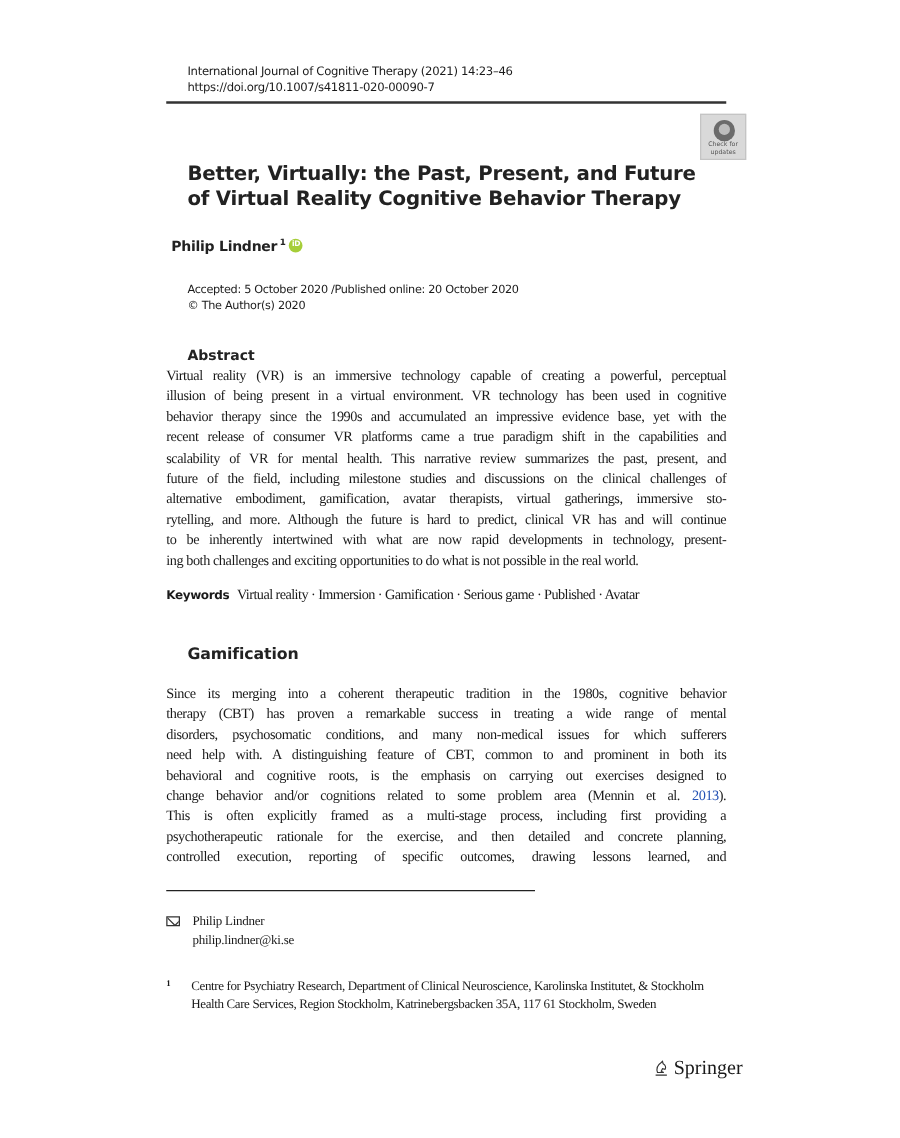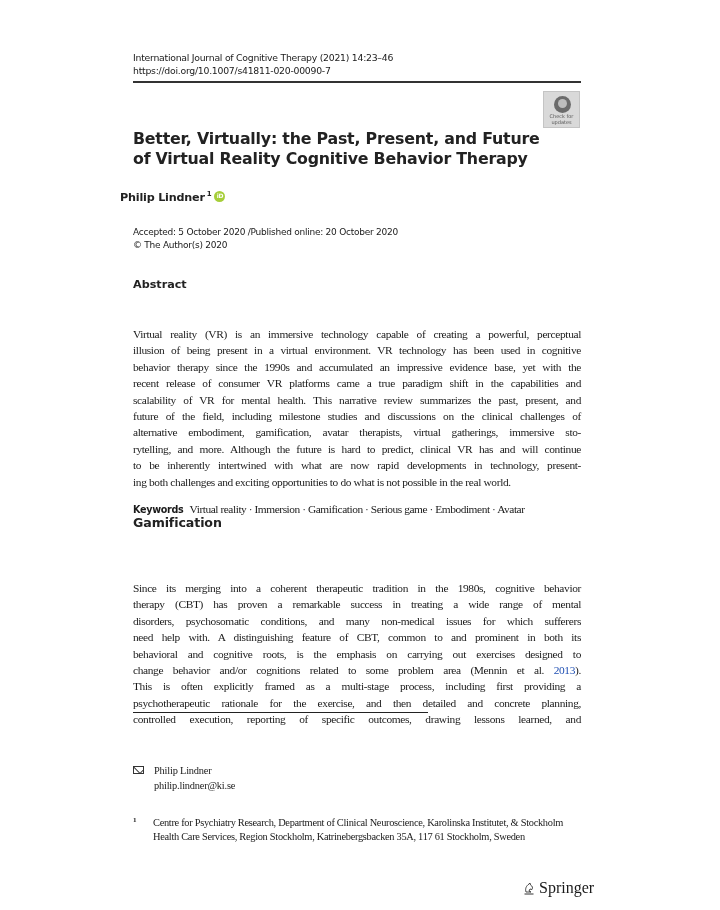--- a/index.html
+++ b/index.html
@@ -1,18 +1,18 @@
 <!DOCTYPE html>
 <html><head>
 <meta charset="utf-8">
 <style>
   html, body { margin: 0; padding: 0; background: #ffffff; }
   body { width: 720px; height: 910px; position: relative; overflow: hidden; color: #1a1a1a; }
-  .sans { font-family: "DejaVu Sans", "Liberation Sans", sans-serif; }
-  .serif { font-family: "Liberation Serif", "DejaVu Serif", serif; margin-top: 33px; }
+  .sans { font-family: "DejaVu Sans", "Liberation Sans", sans-serif; margin-left: 17px; }
+  .serif { font-family: "Liberation Serif", "DejaVu Serif", serif; }
   .abs { position: absolute; }
 
   #running-head { left: 133px; top: 51px; font-size: 9.3px; line-height: 13px; letter-spacing: -0.25px; }
   #top-rule { left: 133px; top: 81px; width: 448px; height: 2px; background: #333; }
 
   #check-updates { left: 543px; top: 91px; width: 37px; height: 37px; background: #d9d9d9; border: 1px solid #c4c4c4; box-sizing: border-box; }
   #check-updates .circ { position: absolute; left: 10px; top: 4px; width: 17px; height: 17px; border-radius: 50%; background: #6b6b6b; }
   #check-updates .circ::after { content: ""; position: absolute; left: 4px; top: 3px; width: 9px; height: 9px; border-radius: 50%; background: #bdbdbd; }
   #check-updates .txt { position: absolute; left: 0; top: 22px; width: 35px; text-align: center; font-size: 5px; line-height: 5.5px; color: #555; }
 
@@ -90,21 +90,21 @@
   <span class="line">scalability of VR for mental health. This narrative review summarizes the past, present, and</span>
   <span class="line">future of the field, including milestone studies and discussions on the clinical challenges of</span>
   <span class="line">alternative embodiment, gamification, avatar therapists, virtual gatherings, immersive sto-</span>
   <span class="line">rytelling, and more. Although the future is hard to predict, clinical VR has and will continue</span>
   <span class="line">to be inherently intertwined with what are now rapid developments in technology, present-</span>
   <span class="line last">ing both challenges and exciting opportunities to do what is not possible in the real world.</span>
 </div>
 
 <div id="keywords" class="abs serif">
   <span class="kw-label">Keywords</span>
-  <span id="kw-list"><span>Virtual reality</span><span> · </span><span>Immersion</span><span> · </span><span>Gamification</span><span> · </span><span>Serious game</span><span> · </span><span>Embodiment</span><span> · </span><span>Avatar</span></span>
+  <span id="kw-list"><span>Virtual reality</span><span> · </span><span>Immersion</span><span> · </span><span>Gamification</span><span> · </span><span>Serious game</span><span> · </span><span>Published</span><span> · </span><span>Avatar</span></span>
 </div>
 
 <div id="intro-heading" class="abs sans">Gamification</div>
 <div id="intro-body" class="abs serif body-text">
   <span class="line">Since its merging into a coherent therapeutic tradition in the 1980s, cognitive behavior</span>
   <span class="line">therapy (CBT) has proven a remarkable success in treating a wide range of mental</span>
   <span class="line">disorders, psychosomatic conditions, and many non-medical issues for which sufferers</span>
   <span class="line">need help with. A distinguishing feature of CBT, common to and prominent in both its</span>
   <span class="line">behavioral and cognitive roots, is the emphasis on carrying out exercises designed to</span>
   <span class="line"><span>change behavior and/or cognitions related to some problem area (Mennin et al. </span><span class="cite-link">2013</span><span>).</span></span>

